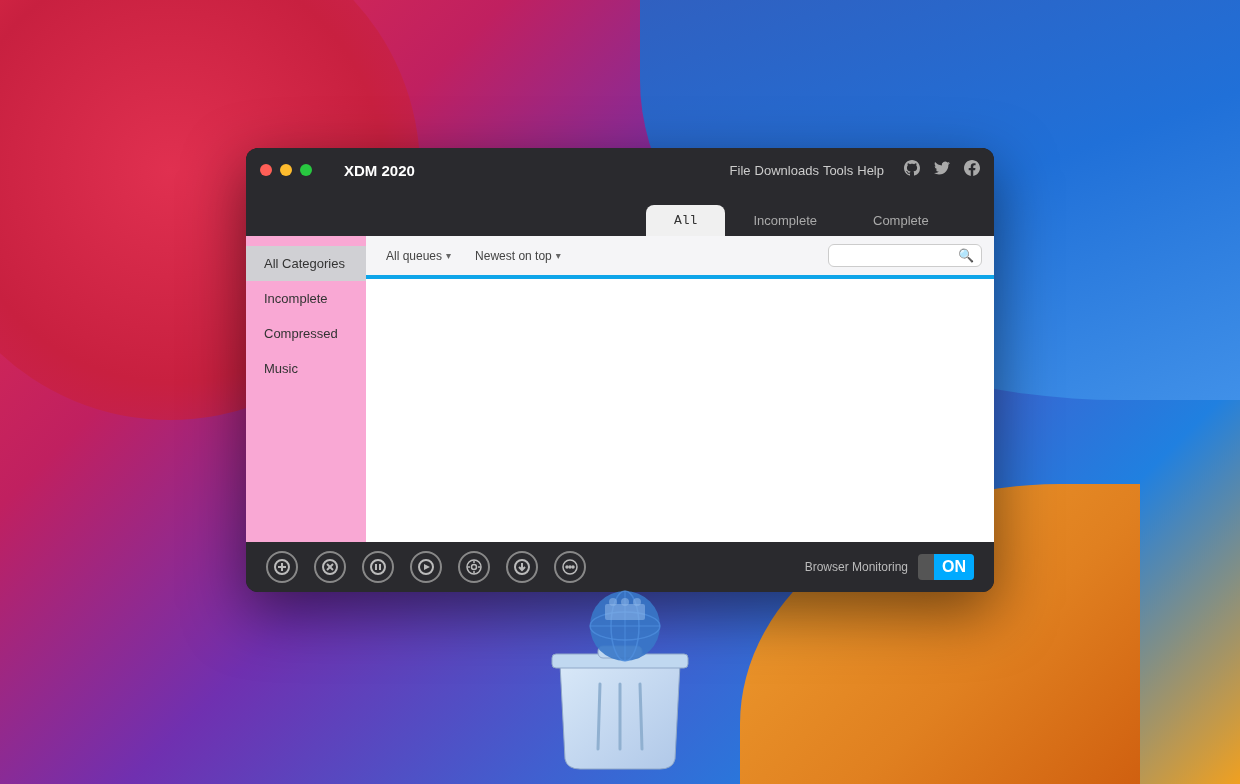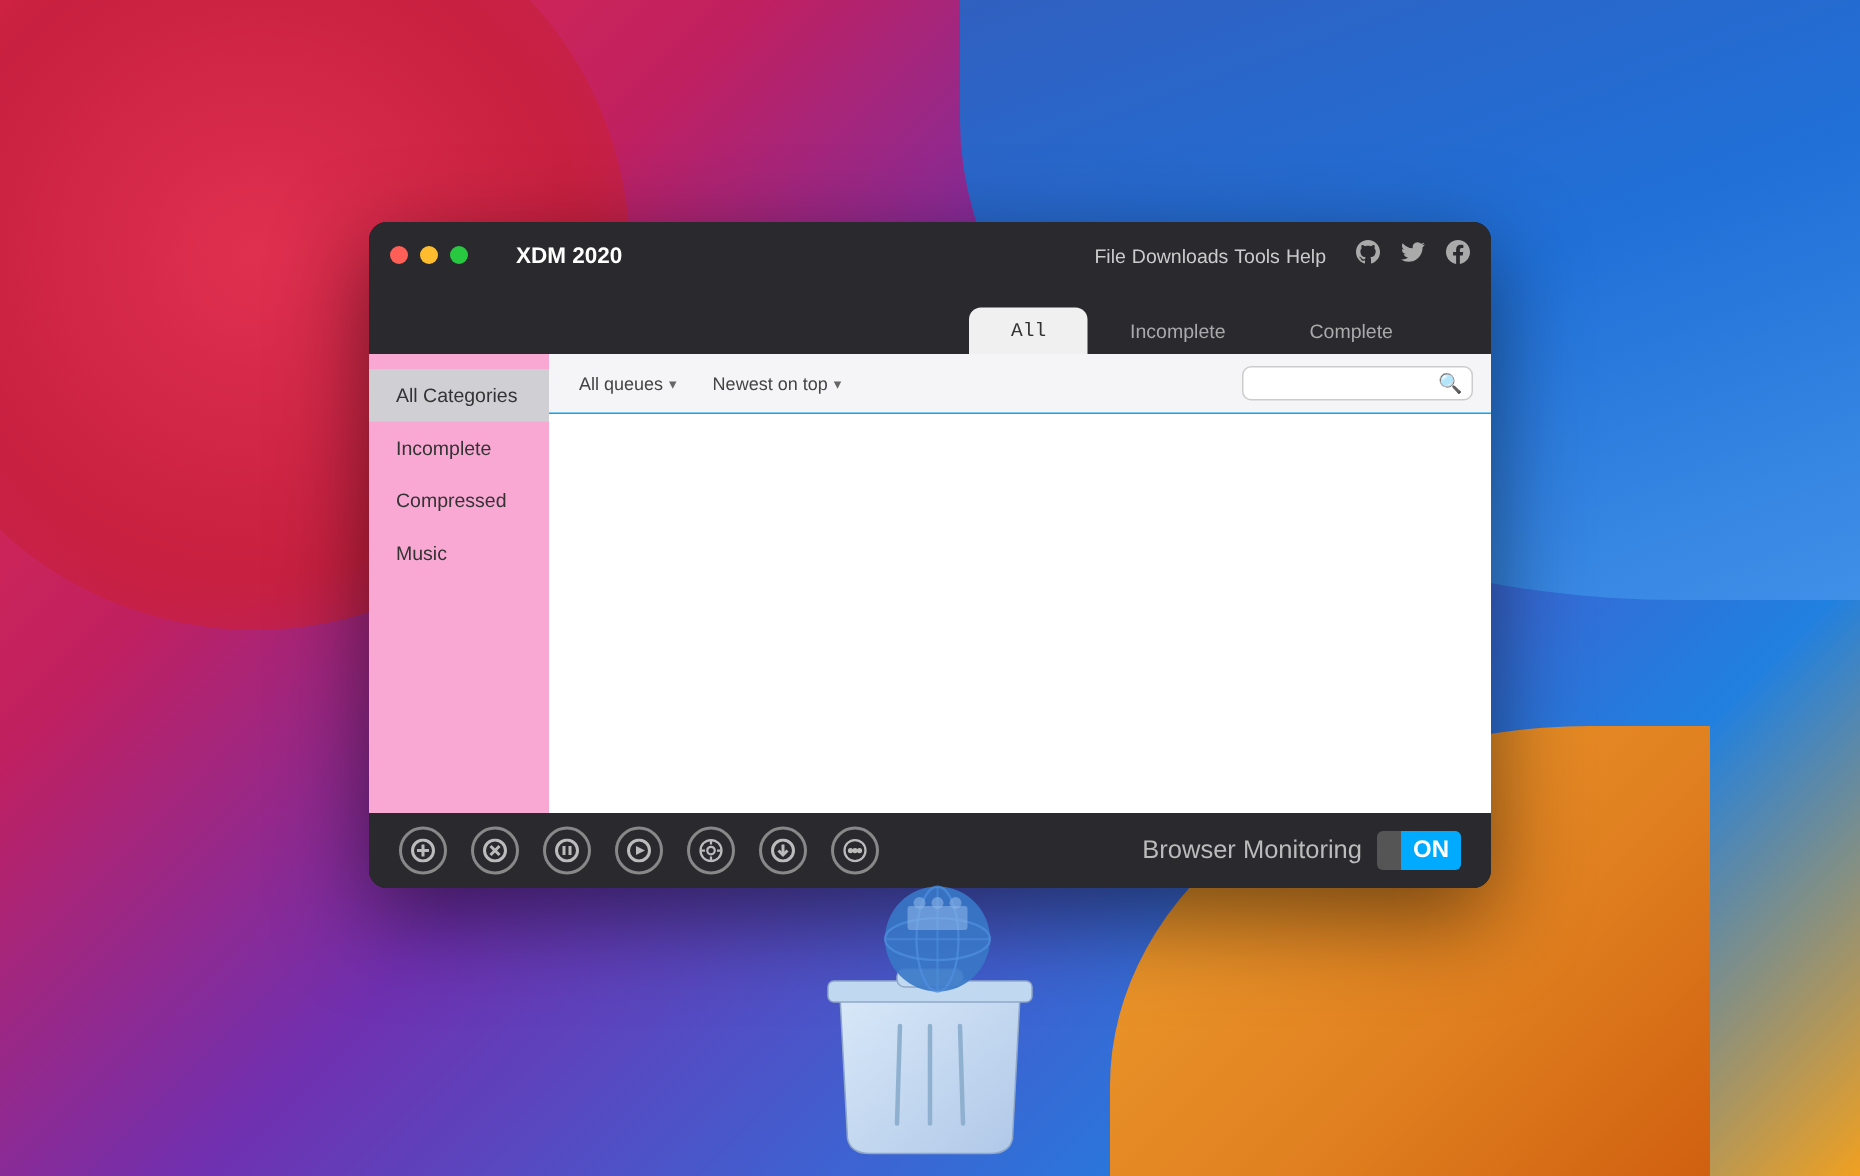--- a/index.html
+++ b/index.html
@@ -200,21 +200,21 @@
       flex-direction: column;
       overflow: hidden;
     }
 
     .filters-bar {
       display: flex;
       align-items: center;
       gap: 8px;
       padding: 8px 12px;
       background: #f5f5f7;
-      border-bottom: 1px solid #0ea5e9;
+      border-bottom: 4px solid #0ea5e9;
       flex-shrink: 0;
     }
 
     .filter-dropdown {
       display: flex;
       align-items: center;
       gap: 4px;
       font-size: 12px;
       color: #444;
       cursor: pointer;
@@ -285,21 +285,21 @@
 
     .browser-monitoring {
       margin-left: auto;
       display: flex;
       align-items: center;
       gap: 10px;
     }
 
     .bm-label {
       color: #bbb;
-      font-size: 17px;
+      font-size: 12px;
     }
 
     .toggle-switch {
       display: flex;
       align-items: center;
       background: #555;
       border-radius: 4px;
       overflow: hidden;
       cursor: pointer;
     }

